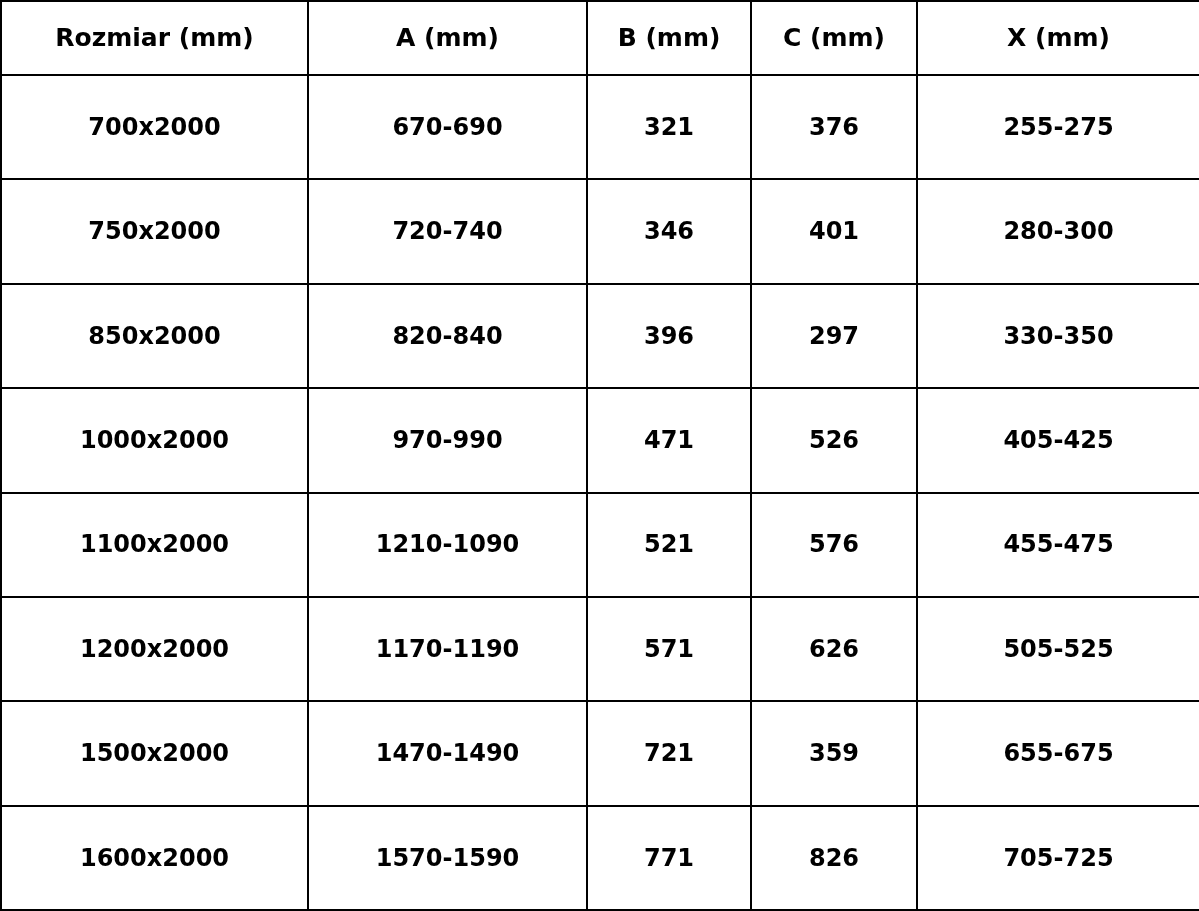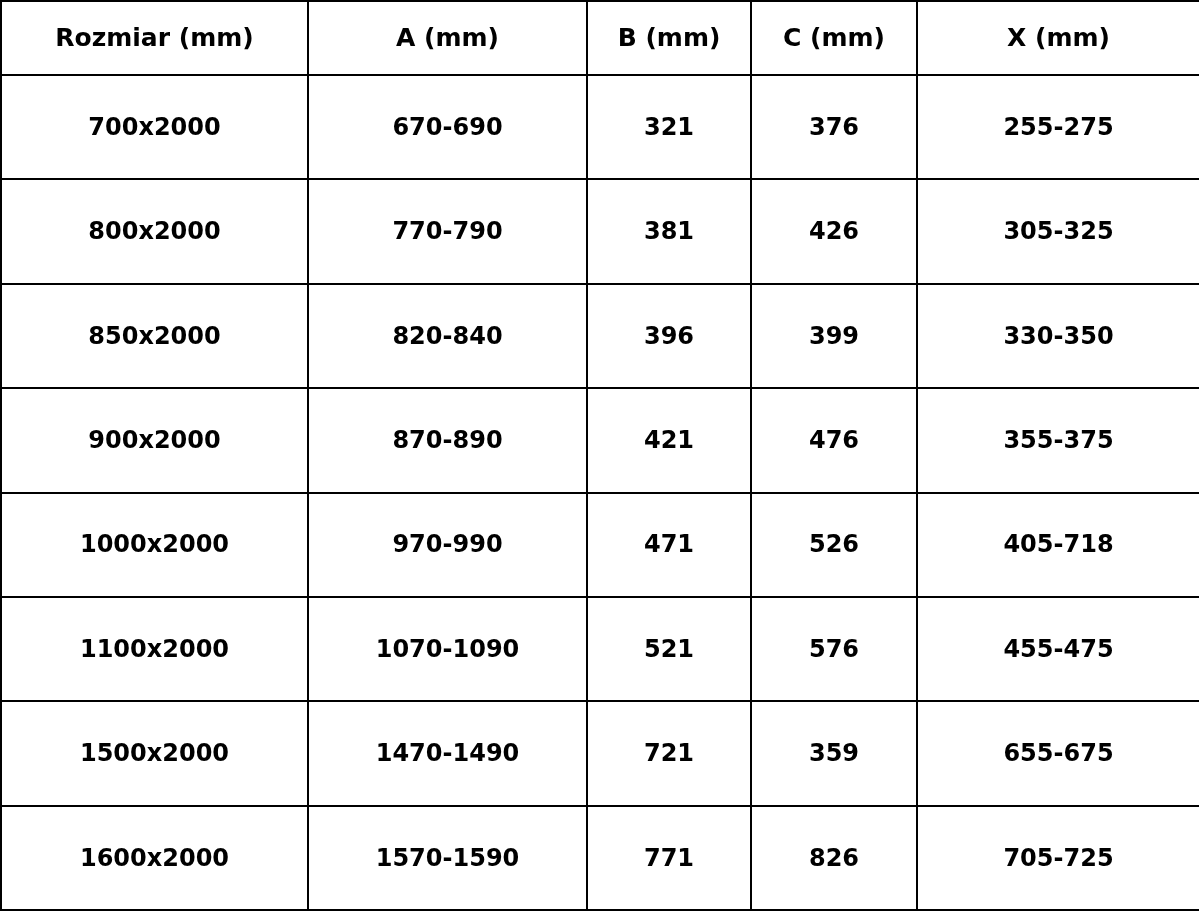--- a/index.html
+++ b/index.html
@@ -76,53 +76,53 @@
     </thead>
     <tbody>
       <tr>
         <td>700x2000</td>
         <td>670-690</td>
         <td>321</td>
         <td>376</td>
         <td>255-275</td>
       </tr>
       <tr>
-        <td>800x2000</td>
-        <td>770-790</td>
-        <td>381</td>
-        <td>426</td>
-        <td>305-325</td>
+        <td>750x2000</td>
+        <td>720-740</td>
+        <td>346</td>
+        <td>401</td>
+        <td>280-300</td>
       </tr>
       <tr>
         <td>850x2000</td>
         <td>820-840</td>
         <td>396</td>
-        <td>399</td>
+        <td>297</td>
         <td>330-350</td>
-      </tr>
-      <tr>
-        <td>900x2000</td>
-        <td>870-890</td>
-        <td>421</td>
-        <td>476</td>
-        <td>355-375</td>
       </tr>
       <tr>
         <td>1000x2000</td>
         <td>970-990</td>
         <td>471</td>
         <td>526</td>
-        <td>405-718</td>
+        <td>405-425</td>
       </tr>
       <tr>
         <td>1100x2000</td>
-        <td>1070-1090</td>
+        <td>1210-1090</td>
         <td>521</td>
         <td>576</td>
         <td>455-475</td>
+      </tr>
+      <tr>
+        <td>1200x2000</td>
+        <td>1170-1190</td>
+        <td>571</td>
+        <td>626</td>
+        <td>505-525</td>
       </tr>
       <tr>
         <td>1500x2000</td>
         <td>1470-1490</td>
         <td>721</td>
         <td>359</td>
         <td>655-675</td>
       </tr>
       <tr>
         <td>1600x2000</td>

